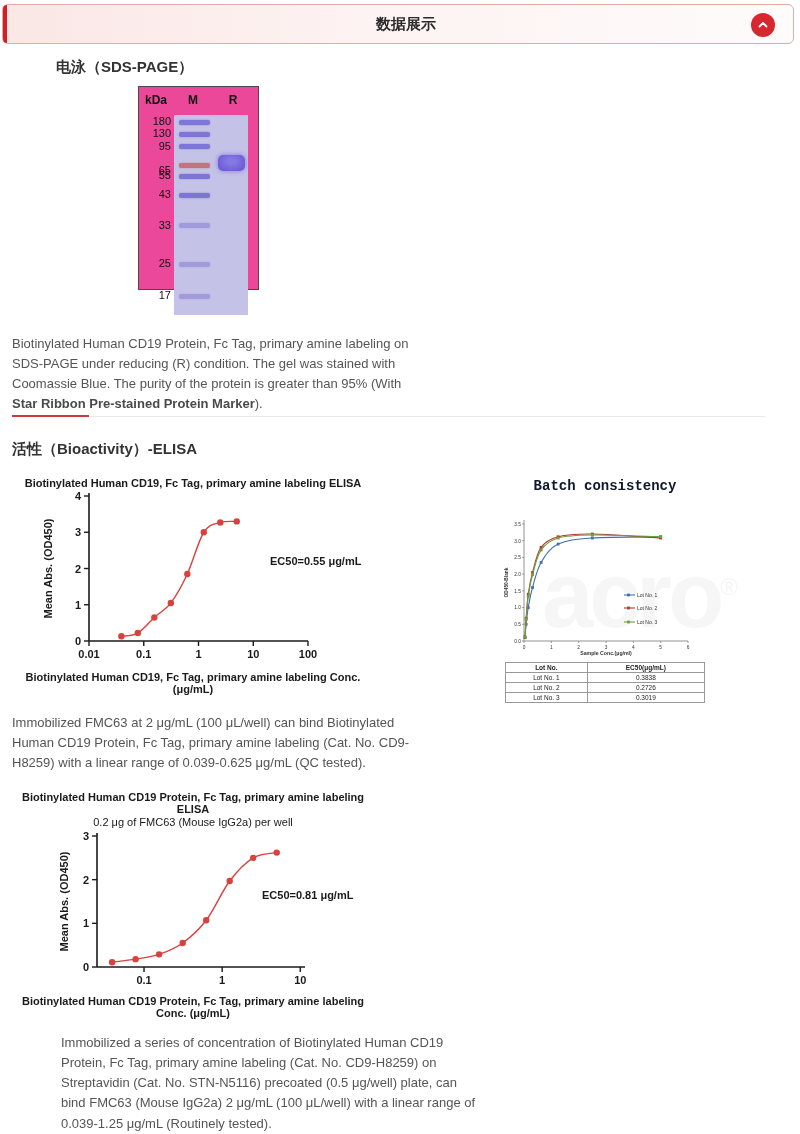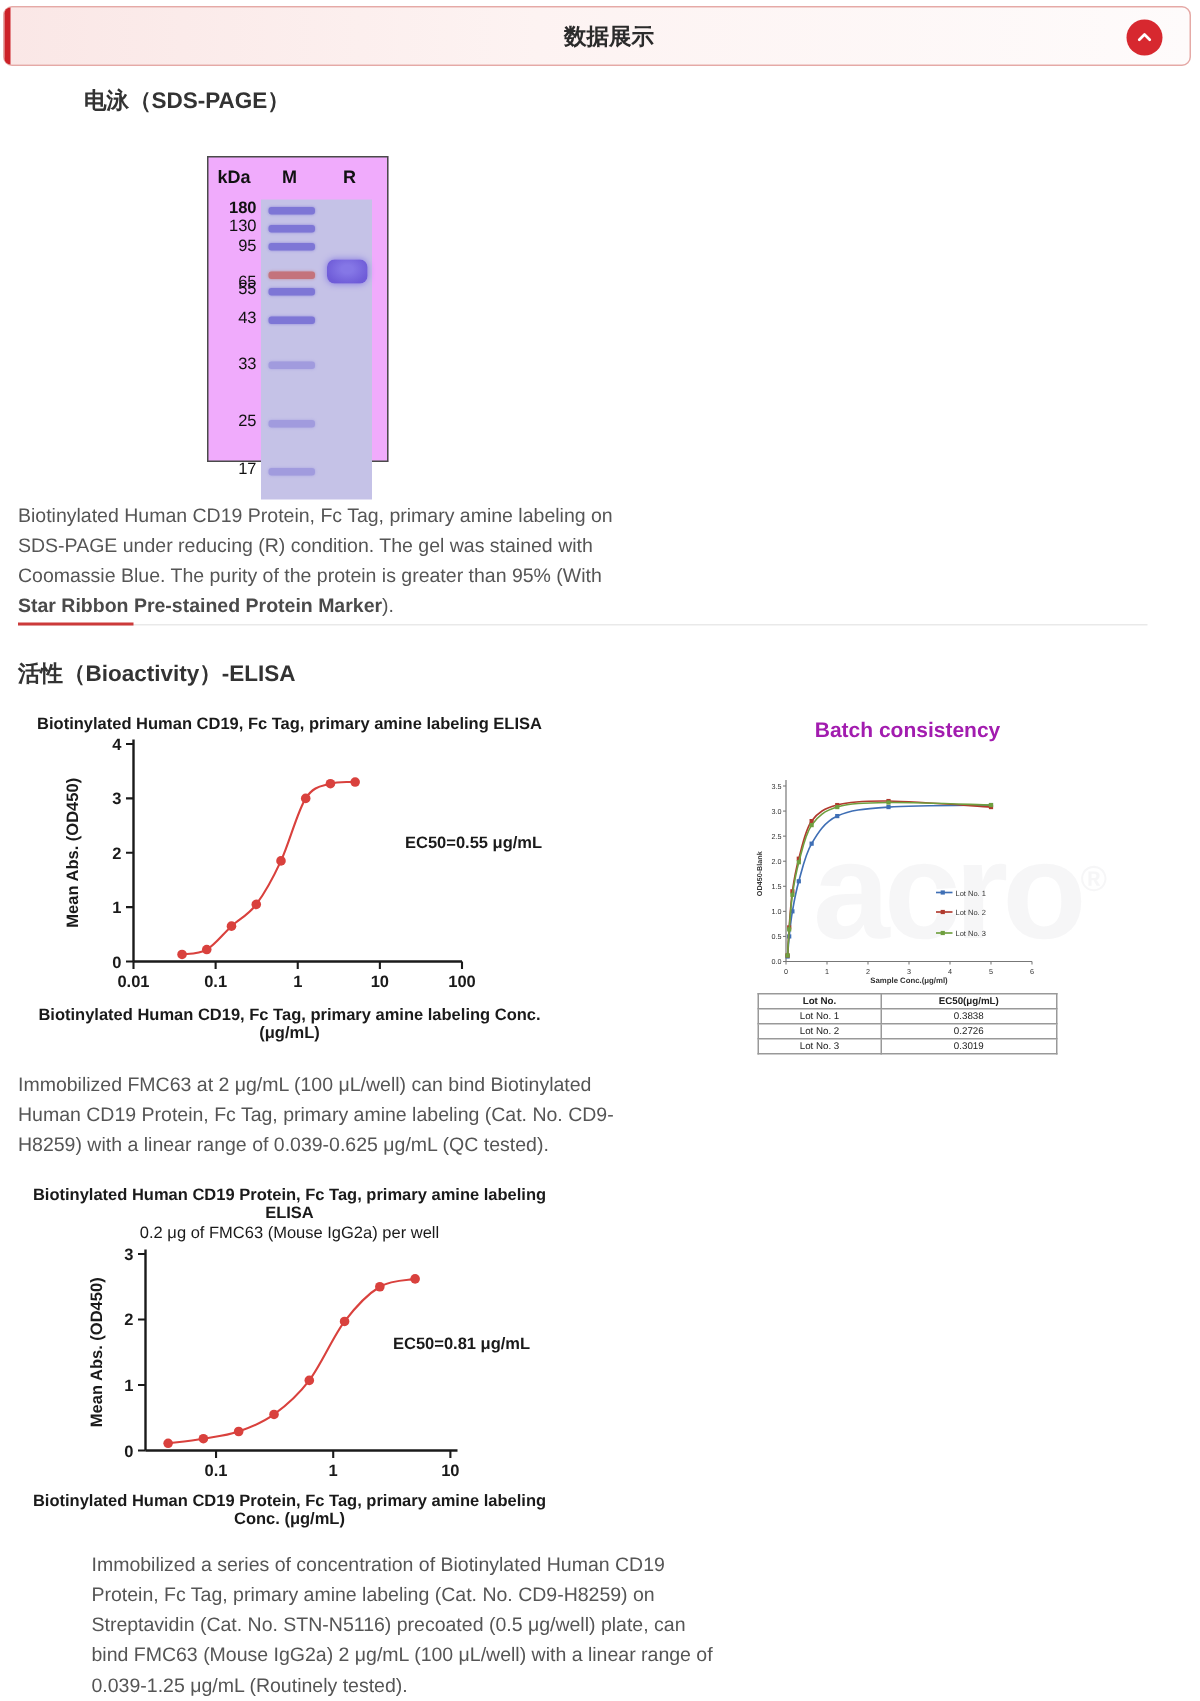--- a/index.html
+++ b/index.html
@@ -19,41 +19,41 @@
     display:flex; align-items:center; justify-content:center; }
 
   
   .sec-title { position:absolute; left:12px; font-size:15px; font-weight:bold; color:#333; }
   .caption { position:absolute; font-size:13px; line-height:1.55; color:#555; }
   .divider { position:absolute; left:12px; top:416px; width:753px; height:1px; background:#e9e9e9; }
   .divider::before { content:""; position:absolute; left:0; top:-1px; width:77px; height:2px; background:#cc3a3a; }
 
   
   .gel-box { position:absolute; left:138px; top:86px; width:121px; height:204px;
-    background:#f0abfc; border:1px solid #4a4a4a;margin-top:18px; }
+    background:#ec4899; border:1px solid #4a4a4a; }
   .gel-head { position:absolute; top:6px; font-size:12px; font-weight:bold; color:#111; }
   .gel-area { position:absolute; left:35px; top:28px; width:74px; height:200px; background:#c5c2e7; }
   .gel-label { position:absolute; left:2px; width:30px; text-align:right; font-size:11px; color:#111; }
   .gel-band { position:absolute; left:5px; width:31px; height:5px; border-radius:2px;
     background:#7e76d6; box-shadow:0 0 2px #8d86da; }
   .gel-band.red { background:#c4737c; box-shadow:0 0 2px #c58a92; }
   .gel-band.faint { opacity:.5; }
   .gel-sample { position:absolute; left:44px; width:27px; height:16px; border-radius:5px;
     background:radial-gradient(ellipse at 50% 40%, #8577e6 20%, #6f5cd8 75%);
     box-shadow:0 0 5px #8274e0; }
 
   
   .chart-block { position:absolute; }
   .chart-title { text-align:center; font-size:11px; font-weight:bold; color:#1a1a1a; }
   .chart-sub { text-align:center; font-size:11px; color:#1a1a1a; margin-top:1px; }
   .chart-xlabel { text-align:center; font-size:11px; font-weight:bold; color:#1a1a1a; }
   svg { display:block; font-family:"Liberation Sans", sans-serif; }
 
-  .batch-title { text-align:center; font-family:Liberation Sans, sans-serif;
-    font-size:14px; font-weight:bold; color:#a21caf; }
+  .batch-title { text-align:center; font-family:Liberation Mono, monospace;
+    font-size:14px; font-weight:bold; color:#0f172a; }
   .batch-table { margin:4px auto 0 auto; width:200px; border-collapse:collapse;
     font-size:6.5px; color:#222; }
   .batch-table th, .batch-table td { border:1px solid #999; padding:1px 2px; text-align:center; height:7px; }
   .batch-table th { font-weight:bold; }
 
   .watermark { position:absolute; left:488px; top:512px; width:300px; height:150px;
     font-size:92px; font-weight:bold; color:rgba(100,100,110,0.055);
     text-align:center; line-height:150px; letter-spacing:-4px; pointer-events:none; }
   .watermark sup { font-size:24px; }
 </style>
@@ -72,21 +72,21 @@
   </button>
 </div>
 
 <div class="sec-title" style="top:58px;margin-left:44px;">电泳（SDS-PAGE）</div>
 
 <div class="gel-box">
   <div class="gel-head" style="left:6px;">kDa</div>
   <div class="gel-head" style="left:44px; width:20px; text-align:center;">M</div>
   <div class="gel-head" style="left:84px; width:20px; text-align:center;">R</div>
   <div id="gel-labels">
-      <div class="gel-label" style="top: 28.4px; font-weight: bold;">180</div>
+      <div class="gel-label" style="top: 28.4px;">180</div>
       <div class="gel-label" style="top: 40.4px;">130</div>
       <div class="gel-label" style="top: 52.8px;">95</div>
       <div class="gel-label" style="top: 77px;">65</div>
       <div class="gel-label" style="top: 82.4px;">55</div>
       <div class="gel-label" style="top: 101px;">43</div>
       <div class="gel-label" style="top: 131.6px;">33</div>
       <div class="gel-label" style="top: 170px;">25</div>
       <div class="gel-label" style="top: 202.4px;">17</div>
     </div>
   <div class="gel-area" id="gel-area">

